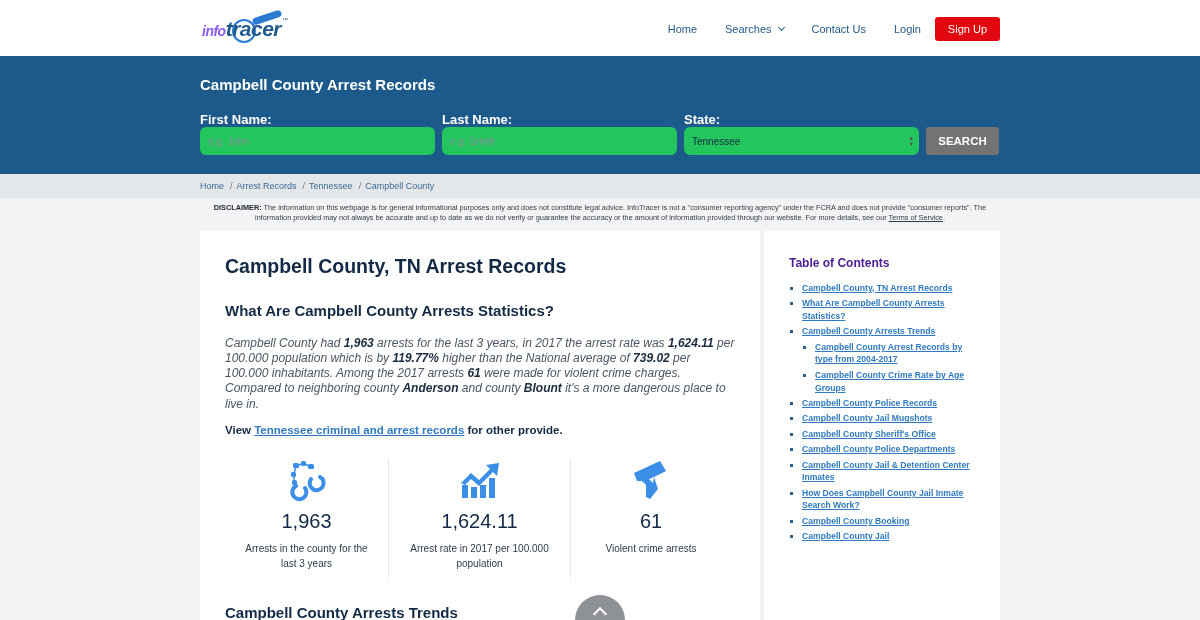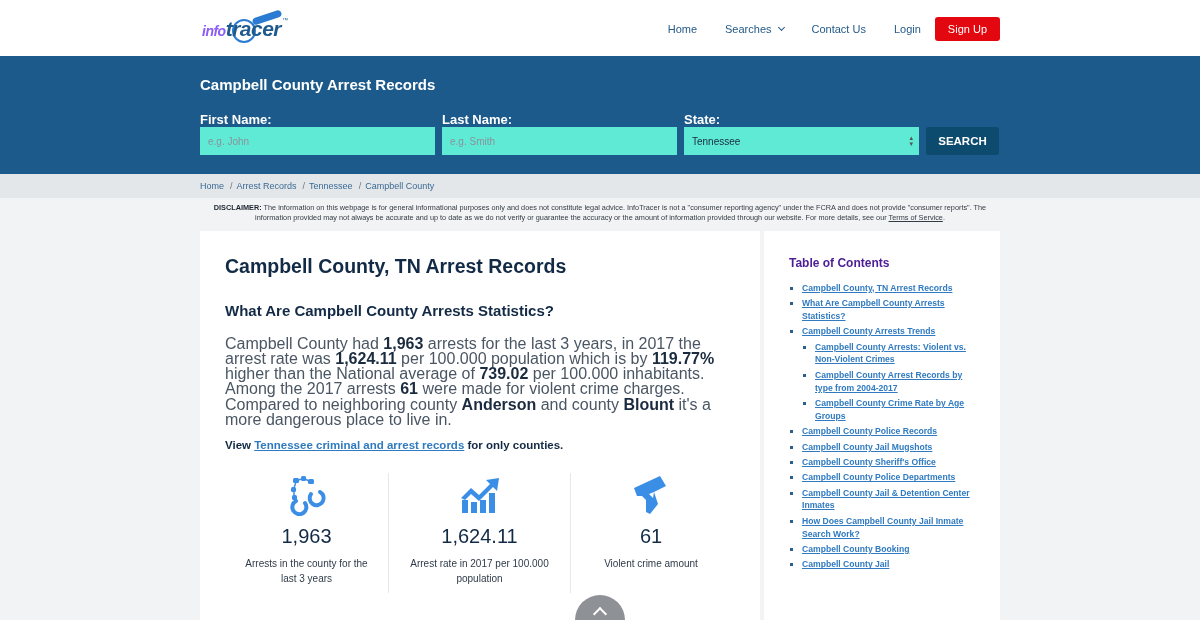--- a/index.html
+++ b/index.html
@@ -22,42 +22,42 @@
   .chevron { display: inline-block; width: 5px; height: 5px; border-right: 1.5px solid #245a87; border-bottom: 1.5px solid #245a87; transform: rotate(45deg); margin-left: 7px; margin-top: -3px; }
   .signup-btn { background: #e3070f; color: #fff; font-size: 11px; height: 24px; padding: 0 13px; border-radius: 3px; display: flex; align-items: center; margin-left: 14px; cursor: pointer; }
 
   
   .hero { background: #1c5a8b; height: 116px; }
   .hero-inner { width: 800px; margin: 0 auto; padding-top: 18px; }
   .hero-title { color: #fff; font-size: 15px; font-weight: bold; margin-bottom: 19px; }
   .form-row { display: flex; align-items: flex-end; }
   .field { margin-right: 7px; }
   .field label { display: block; color: #fff; font-size: 13px; font-weight: bold; }
-  .field input, .field .select { width: 235px; height: 28px; border: none; border-radius: 0; background: #5eead4; font-size: 10px; padding-left: 8px; color: #1b2b3f; font-family: "Liberation Sans", sans-serif; }
+  .field input, .field .select { width: 235px; height: 28px; border: none; border-radius: 6px; background: #22c55e; font-size: 10px; padding-left: 8px; color: #1b2b3f; font-family: "Liberation Sans", sans-serif; }
   .field input::placeholder { color: #8a929b; }
   .field .select { display: flex; align-items: center; justify-content: space-between; padding-right: 6px; }
   .sel-arrows { font-size: 7px; color: #555; line-height: 6px; display: flex; flex-direction: column; align-items: center; }
-  .search-btn { width: 73px; height: 28px; background: #0c4a6e; color: #fff; font-weight: bold; font-size: 11.5px; border: none; border-radius: 3px; display: flex; align-items: center; justify-content: center; cursor: pointer; }
+  .search-btn { width: 73px; height: 28px; background: #737373; color: #fff; font-weight: bold; font-size: 11.5px; border: none; border-radius: 3px; display: flex; align-items: center; justify-content: center; cursor: pointer; }
 
   
   .crumb-bar { height: 24px; background: #e4e7ea; }
   .crumb-inner { width: 800px; margin: 0 auto; display: flex; align-items: center; height: 24px; font-size: 9px; color: #3a6a93; }
   .crumb-sep { margin: 0 4px 0 6px; color: #6b7785; }
 
   
   .disclaimer { width: 800px; margin: 0 auto; padding-top: 5px; text-align: center; font-size: 7.3px; line-height: 9.8px; color: #333b44; }
   .disclaimer b { color: #1b2430; }
   .disclaimer u { cursor: pointer; }
 
   
   .main { width: 800px; margin: 8px auto 0; display: flex; justify-content: space-between; }
   .content { width: 560px; background: #fff; padding: 24px 25px 0 25px; height: 420px; overflow: hidden; position: relative; }
   .h1 { font-size: 19.5px; font-weight: bold; color: #122a45; margin-bottom: 24px; }
   .h2 { font-size: 15px; font-weight: bold; color: #122a45; margin-bottom: 17px; }
-  .para { font-size: 16px; line-height: 15.3px; color: #4a5663; }
+  .para { font-size: 12px; line-height: 15.3px; color: #4a5663; font-style: italic; }
   .para b { color: #1b2b3f; }
   .view-line { margin-top: 12px; font-size: 11.5px; font-weight: bold; color: #122a45; }
   .view-line a { color: #2f7ac0; text-decoration: underline; font-weight: bold; cursor: pointer; }
   .stats { display: flex; margin-top: 22px; }
   .stat { width: 170px; text-align: center; border-right: 1px solid #e6e9ec; padding-top: 0; height: 120px; }
   .stat:first-child { width: 164px; }
   .stat:nth-child(2) { width: 182px; }
   .stat:last-child { border-right: none; width: 160px; }
   .stat-icon { height: 44px; display: flex; justify-content: center; align-items: center; margin-bottom: 8px; }
   .stat-value { font-size: 20px; color: #122a45; margin-bottom: 8px; }
@@ -154,21 +154,21 @@
 <div class="disclaimer">
   <b>DISCLAIMER:</b><span> The information on this webpage is for general informational purposes only and does not constitute legal advice. InfoTracer is not a "consumer reporting agency" under the FCRA and does not provide "consumer reports". The information provided may not always be accurate and up to date as we do not verify or guarantee the accuracy or the amount of information provided through our website. For more details, see our </span><u>Terms of Service</u><span>.</span>
 </div>
 
 <div class="main">
   <div class="content">
     <h1 class="h1">Campbell County, TN Arrest Records</h1>
     <h2 class="h2">What Are Campbell County Arrests Statistics?</h2>
     <p class="para"><span>Campbell County had </span><b>1,963</b><span> arrests for the last 3 years, in 2017 the arrest rate was </span><b>1,624.11</b><span> per 100.000 population which is by </span><b>119.77%</b><span> higher than the National average of </span><b>739.02</b><span> per 100.000 inhabitants. Among the 2017 arrests </span><b>61</b><span> were made for violent crime charges. Compared to neighboring county </span><b>Anderson</b><span> and county </span><b>Blount</b><span> it's a more dangerous place to live in.</span></p>
     <div class="view-line">
-      <span>View </span><a>Tennessee criminal and arrest records</a><span> for only counties.</span>
+      <span>View </span><a>Tennessee criminal and arrest records</a><span> for other provide.</span>
     </div>
 
     <div class="stats">
       <div class="stat">
         <div class="stat-icon">
           <svg width="40" height="42" viewBox="0 0 40 42">
             <g fill="none" stroke="#3a8ee6" stroke-width="4" stroke-linecap="round">
               <path d="M9 27 a7 7 0 1 0 9 2"></path>
               <path d="M24 20 a7 7 0 1 0 9 -2"></path>
             </g>
@@ -208,35 +208,34 @@
       <div class="stat">
         <div class="stat-icon">
           <svg width="38" height="42" viewBox="0 0 38 42">
             <g fill="#3a8ee6">
               <path d="M2 14 L28 2 L34 12 L22 18 L26 30 L18 40 L14 38 L14 26 L10 22 L5 22 Z"></path>
             </g>
             <path d="M17 20 L22 18 L21 24 Z" fill="#fff"></path>
           </svg>
         </div>
         <div class="stat-value">61</div>
-        <div class="stat-label">Violent crime amount</div>
+        <div class="stat-label">Violent crime arrests</div>
       </div>
     </div>
 
     <h2 class="trends-h">Campbell County Arrests Trends</h2>
   </div>
 
   <div class="toc">
     <div class="toc-title">Table of Contents</div>
     <ul>
       <li><a>Campbell County, TN Arrest Records</a></li>
       <li><a>What Are Campbell County Arrests Statistics?</a></li>
       <li><a>Campbell County Arrests Trends</a>
         <ul class="sub">
-          <li><a>Campbell County Arrests: Violent vs. Non-Violent Crimes</a></li>
           <li><a>Campbell County Arrest Records by type from 2004-2017</a></li>
           <li><a>Campbell County Crime Rate by Age Groups</a></li>
         </ul>
       </li>
       <li><a>Campbell County Police Records</a></li>
       <li><a>Campbell County Jail Mugshots</a></li>
       <li><a>Campbell County Sheriff's Office</a></li>
       <li><a>Campbell County Police Departments</a></li>
       <li><a>Campbell County Jail &amp; Detention Center Inmates</a></li>
       <li><a>How Does Campbell County Jail Inmate Search Work?</a></li>

